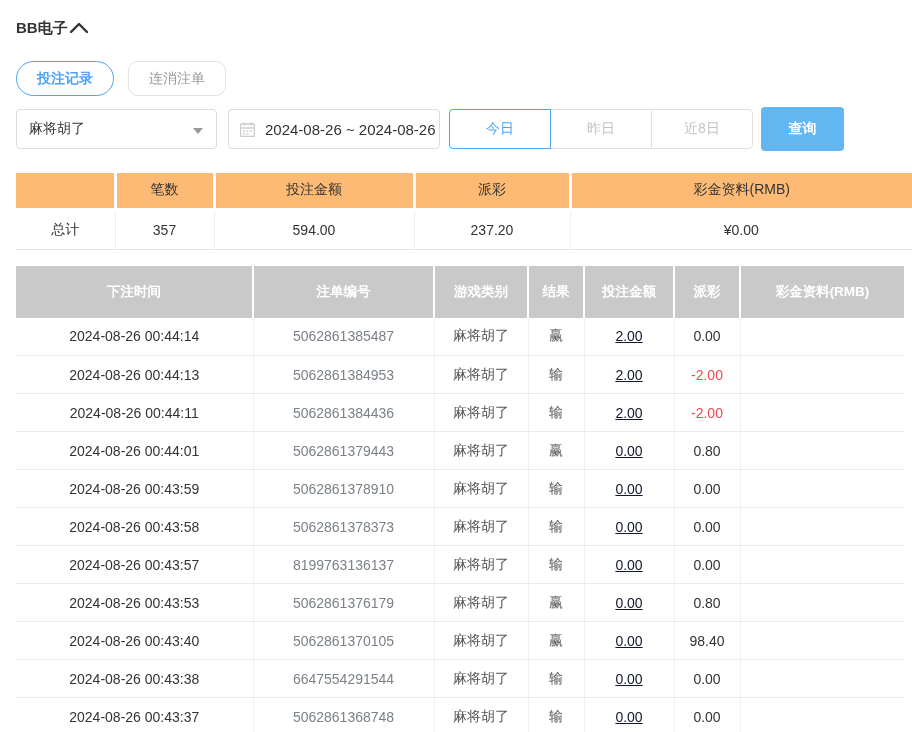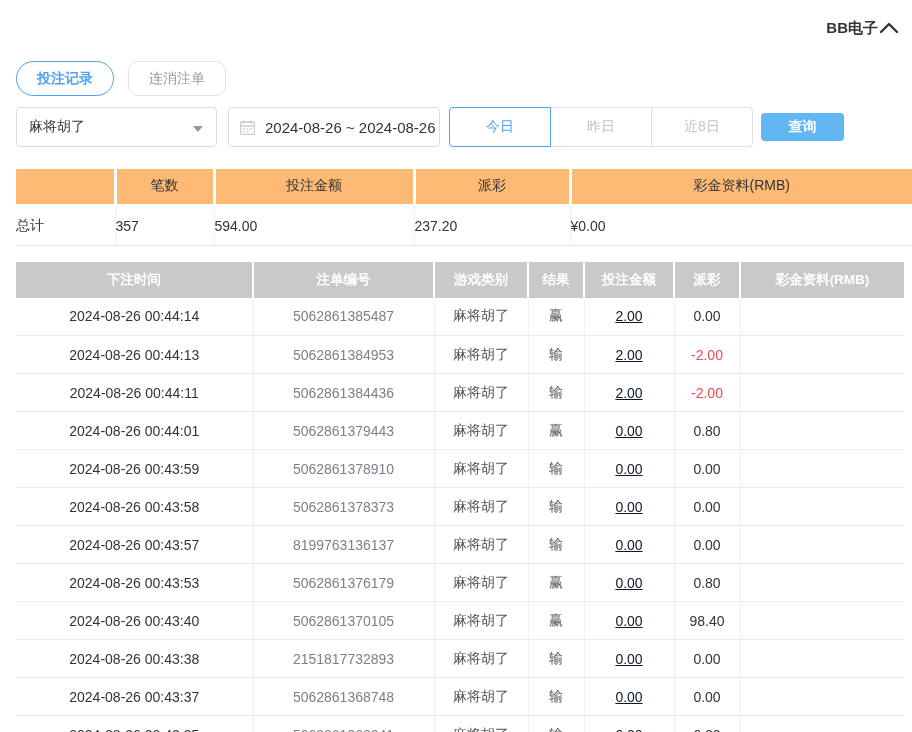--- a/index.html
+++ b/index.html
@@ -7,21 +7,21 @@
     width: 912px; height: 732px;
     overflow: hidden;
     background: #fff;
     font-family: "Liberation Sans", "DejaVu Sans", sans-serif;
     color: #333;
   }
   .page { padding-left: 16px; }
 
   
   .top-row {
-    display: flex; align-items: center; justify-content: flex-end;
+    display: flex; align-items: center; justify-content: flex-start;
     padding-top: 17px; padding-right: 12px; height: 40px;
   }
   .panel-title { font-size: 15px; font-weight: bold; color: #333; }
   .collapse-btn { width: 22px; height: 22px; display: flex; align-items: center; justify-content: center; cursor: pointer; }
 
   
   .tabs { display: flex; gap: 14px; margin-top: 21px; }
   .tab {
     height: 35px; padding: 0 20px;
     display: flex; align-items: center; justify-content: center;
@@ -62,44 +62,44 @@
   .seg-btn {
     width: 102px; height: 40px; background: #fff;
     border: 1px solid #e0e0e0; margin-left: -1px;
     font-size: 14px; color: #c4c4c4;
     display: flex; align-items: center; justify-content: center; cursor: pointer;
   }
   .seg-btn:first-child { border-radius: 4px 0 0 4px; margin-left: 0; }
   .seg-btn:last-child { border-radius: 0 4px 4px 0; }
   .seg-btn.active { border-color: #4da3f5; color: #4da3f5; position: relative; z-index: 1; }
   .query-btn {
-    width: 83px; height: 28px; margin-left: 8px;
+    width: 83px; height: 44px; margin-left: 8px;
     background: #62b7f3; border: none; border-radius: 4px;
     color: #fff; font-size: 14px; font-weight: bold; cursor: pointer;
     display: flex; align-items: center; justify-content: center;
   }
 
   
   table { border-collapse: collapse; table-layout: fixed; }
   .summary-table { width: 896px; margin-top: 22px; font-size: 14px; }
   .summary-table th {
     height: 36px; background: #fdba74; font-weight: normal; color: #333;
     border-right: 3px solid #fff; border-bottom: 3px solid #fff;
   }
   .summary-table th:last-child { border-right: none; }
   .summary-table td {
-    height: 40px; text-align: left; color: #333; background: #fff;
+    height: 40px; text-align: center; color: #333; background: #fff;
     border-right: 1px solid #f0f0f0; border-bottom: 1px solid #e6e6e6;
   }
   .summary-table td:last-child { border-right: none; }
 
   
   .bet-table { width: 888px; margin-top: 16px; font-size: 14px; }
   .bet-table th {
-    height: 36px; background: #c9c9c9; color: #fff; font-weight: bold; font-size: 13.5px;
+    height: 52px; background: #c9c9c9; color: #fff; font-weight: bold; font-size: 13.5px;
     border-right: 2px solid #fff;
   }
   .bet-table th:last-child { border-right: none; }
   .bet-table td {
     height: 38px; text-align: center; background: #fff;
     border-right: 1px solid #f1f1f1; border-bottom: 1px solid #ebebeb;
   }
   .bet-table td:last-child { border-right: none; }
   td.c-time { color: #333; }
   td.c-id { color: #7b8188; }
@@ -286,21 +286,21 @@
       <td class="c-time">2024-08-26 00:43:40</td>
       <td class="c-id">5062861370105</td>
       <td class="c-game">麻将胡了</td>
       <td class="c-result">赢</td>
       <td class="c-bet"><span class="amount-link">0.00</span></td>
       <td class="c-payout">98.40</td>
       <td class="c-bonus"></td>
     </tr>
         <tr>
       <td class="c-time">2024-08-26 00:43:38</td>
-      <td class="c-id">2151817732893</td>
+      <td class="c-id">6647554291544</td>
       <td class="c-game">麻将胡了</td>
       <td class="c-result">输</td>
       <td class="c-bet"><span class="amount-link">0.00</span></td>
       <td class="c-payout">0.00</td>
       <td class="c-bonus"></td>
     </tr>
         <tr>
       <td class="c-time">2024-08-26 00:43:37</td>
       <td class="c-id">5062861368748</td>
       <td class="c-game">麻将胡了</td>

